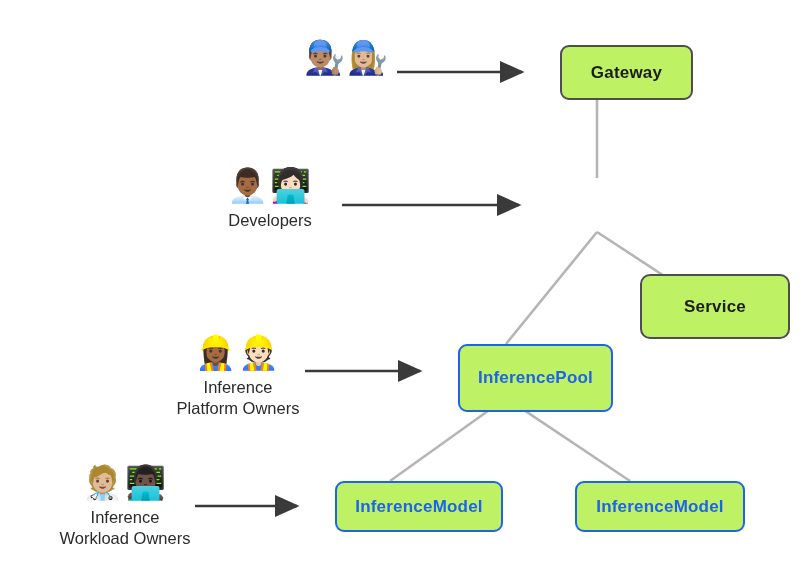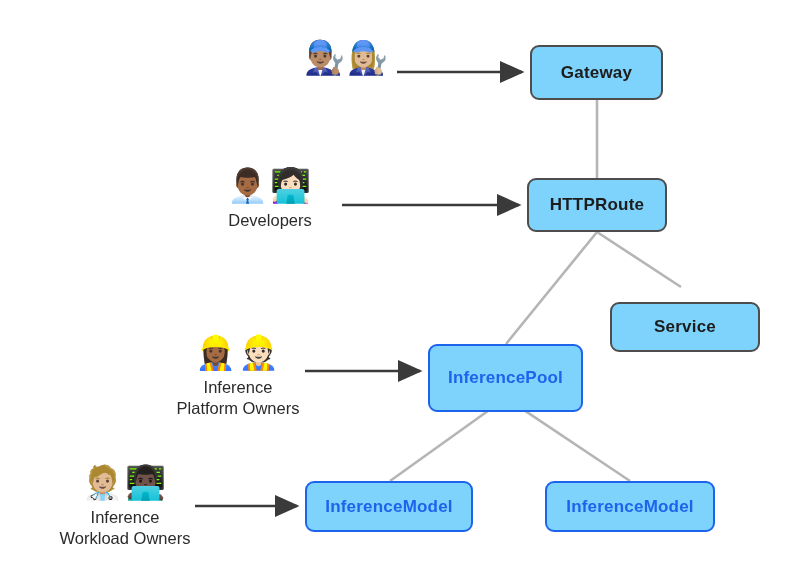--- a/index.html
+++ b/index.html
@@ -18,38 +18,39 @@
   .edges {
     position: absolute;
     left: 0;
     top: 0;
     width: 800px;
     height: 572px;
   }
   .node {
     position: absolute;
     box-sizing: border-box;
-    background: #7dd3fc;
+    background: #bef264;
     border: 2.5px solid #4d4d4d;
     border-radius: 9px;
     display: flex;
     align-items: center;
     justify-content: center;
     font-size: 17px;
     font-weight: bold;
     color: #1c1c1c;
     letter-spacing: 0.2px;
+    margin-left: 30px;
   }
   .node.blue {
     border-color: #1c64ec;
     color: #1c64ec;
   }
   .node-gateway        { left: 530px; top: 45px;  width: 133px; height: 55px; }
   .node-httproute      { left: 527px; top: 178px; width: 140px; height: 54px; }
-  .node-service        { left: 610px; top: 302px; width: 150px; height: 50px; }
+  .node-service        { left: 610px; top: 274px; width: 150px; height: 65px; border-radius: 10px; }
   .node-inferencepool  { left: 428px; top: 344px; width: 155px; height: 68px; }
   .node-inferencemodel-left  { left: 305px; top: 481px; width: 168px; height: 51px; }
   .node-inferencemodel-right { left: 545px; top: 481px; width: 170px; height: 51px; }
   .persona {
     position: absolute;
     width: 200px;
     text-align: center;
   }
   .persona .emoji {
     font-size: 33px;
@@ -87,21 +88,20 @@
     <line x1="506" y1="398" x2="630" y2="481" stroke="#b5b5b5" stroke-width="2.6"></line>
 
     <line x1="397" y1="72" x2="522" y2="72" stroke="#3a3a3a" stroke-width="2.5" marker-end="url(#arrowhead)"></line>
     <line x1="342" y1="205" x2="519" y2="205" stroke="#3a3a3a" stroke-width="2.5" marker-end="url(#arrowhead)"></line>
     <line x1="305" y1="371" x2="420" y2="371" stroke="#3a3a3a" stroke-width="2.5" marker-end="url(#arrowhead)"></line>
     <line x1="195" y1="506" x2="297" y2="506" stroke="#3a3a3a" stroke-width="2.5" marker-end="url(#arrowhead)"></line>
   </svg>
 
   <div class="node node-gateway">Gateway</div>
 
-  <div class="node node-httproute">HTTPRoute</div>
 
   <div class="node node-service">Service</div>
 
   <div class="node blue node-inferencepool">InferencePool</div>
 
   <div class="node blue node-inferencemodel-left">InferenceModel</div>
 
   <div class="node blue node-inferencemodel-right">InferenceModel</div>
 
   <div class="persona persona-cluster-operators">

